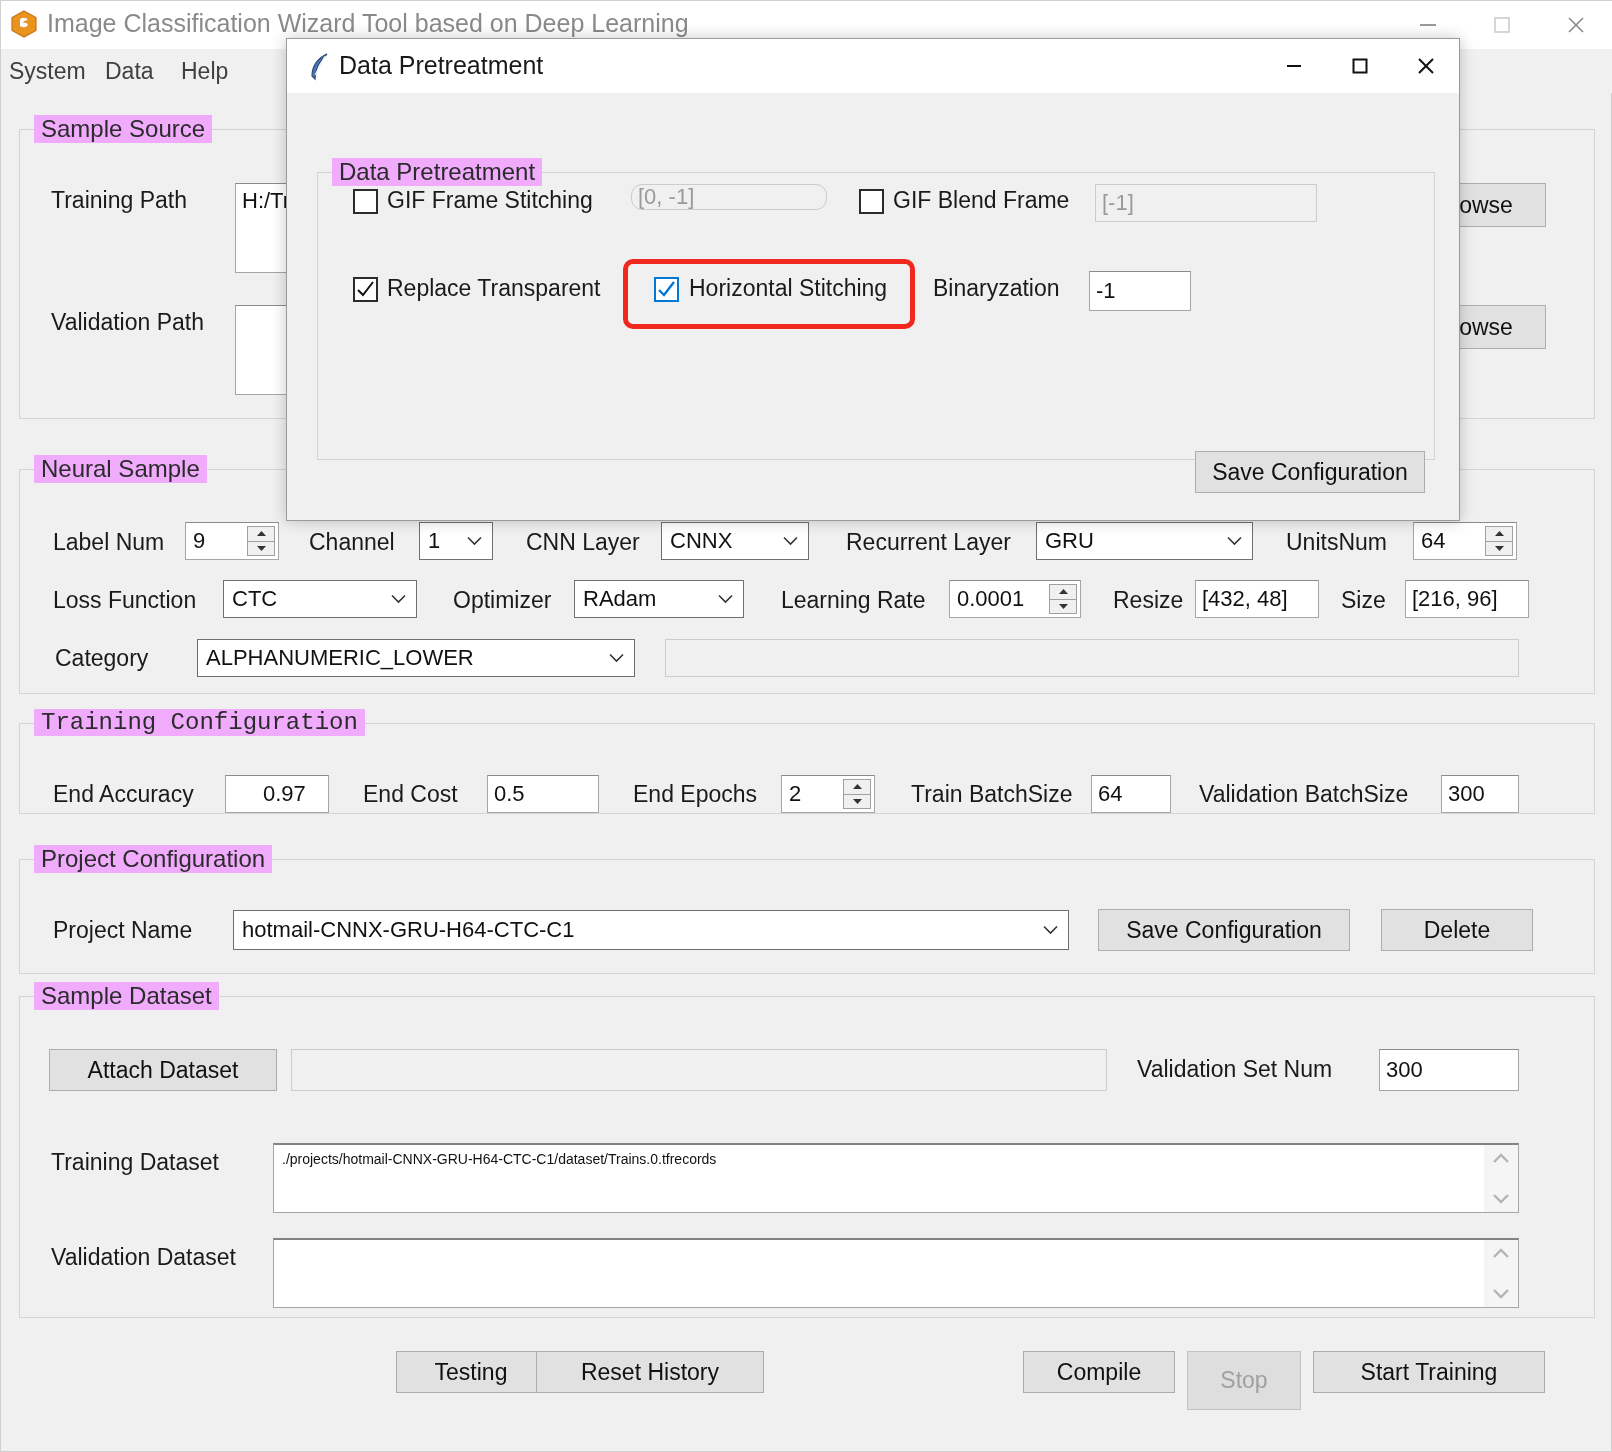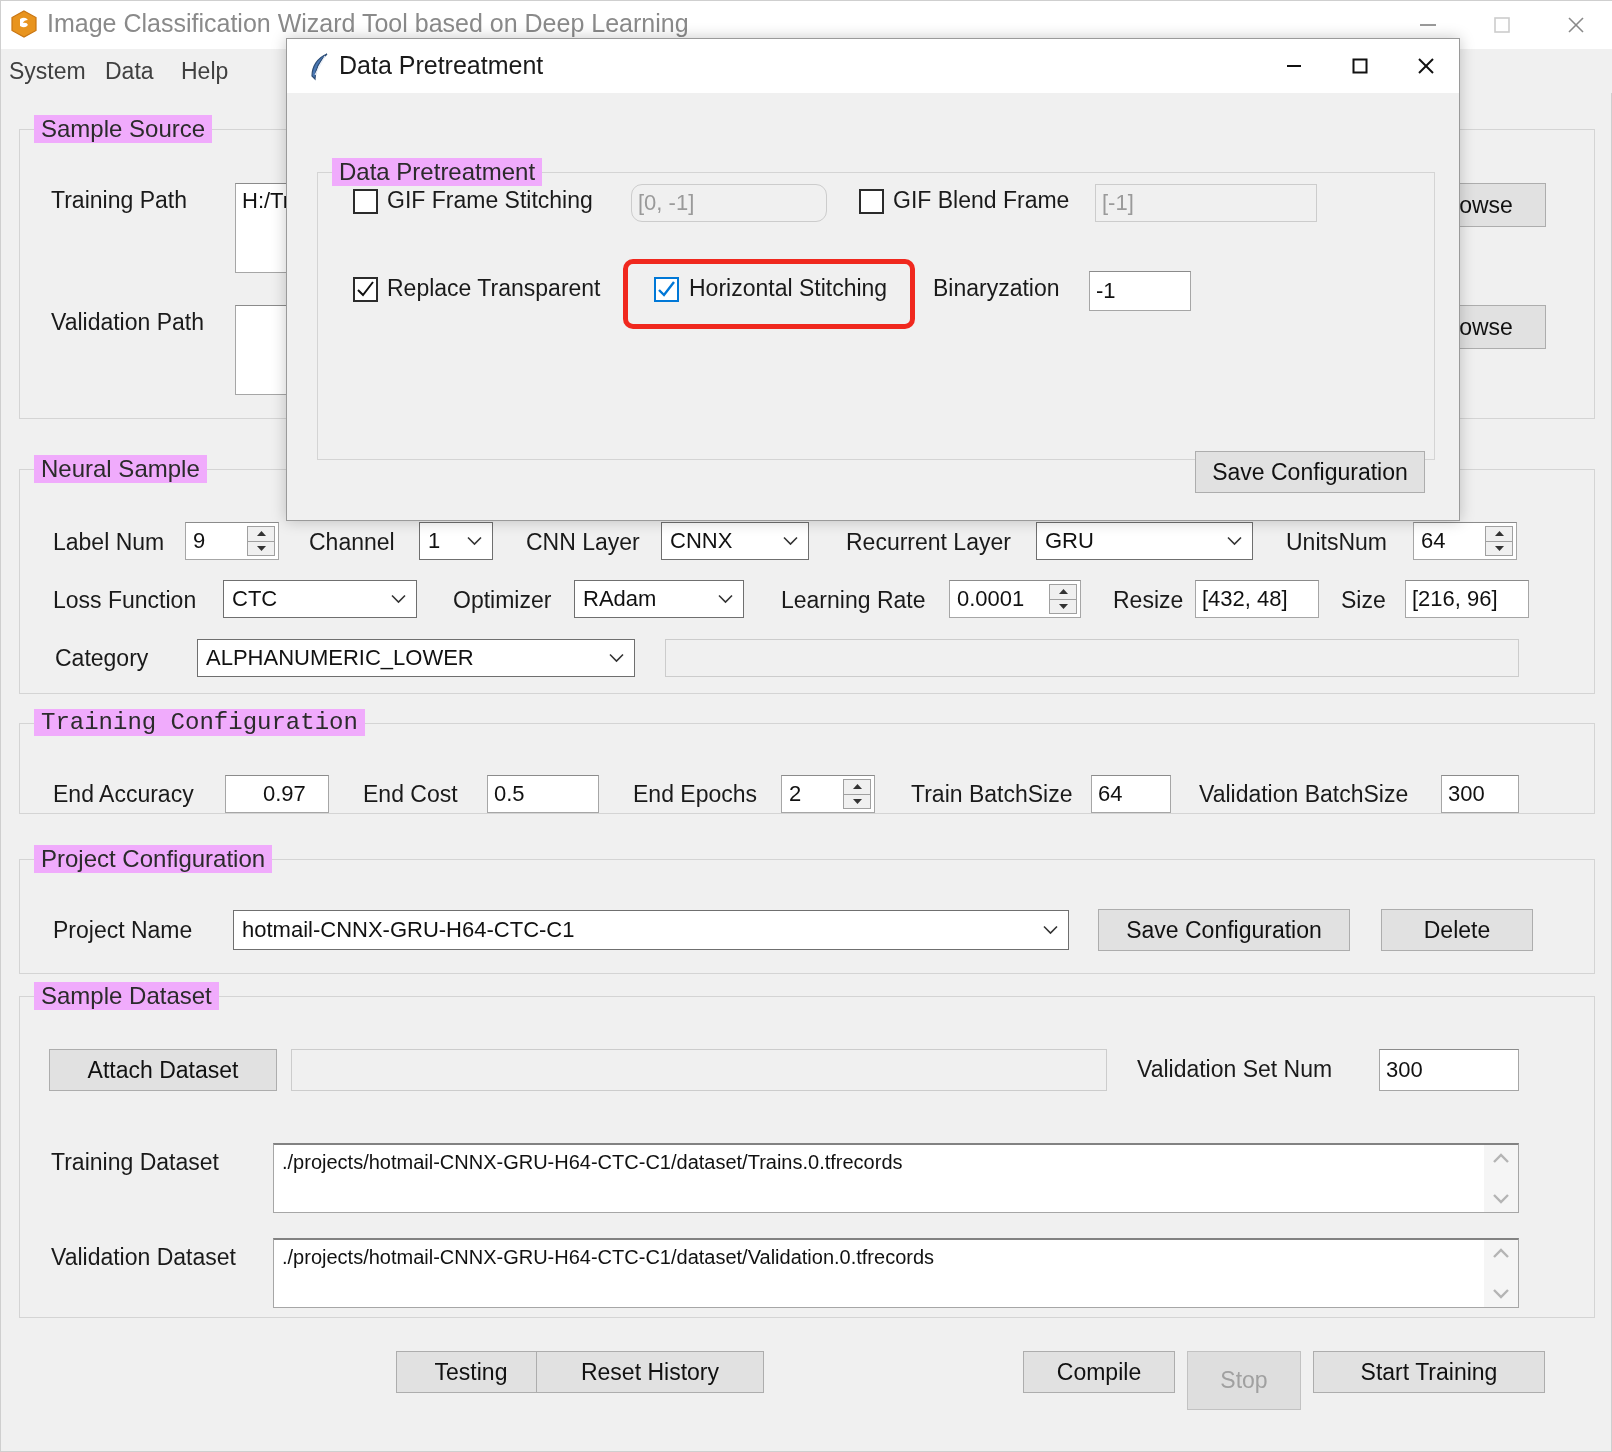--- a/index.html
+++ b/index.html
@@ -182,21 +182,21 @@
   }
   .btn.disabled { color: #a0a0a0; background: #dedede; border-color: #c2c2c2;}
 
   
   .area {
     position: absolute;
     box-sizing: border-box;
     background: #ffffff;
     border: 1px solid #a6a6a6;
     border-top: 2px solid #828282;
-    font-size: 20px;
+    font-size: 14px;
     color: #111;
     padding: 6px 8px;
     overflow: hidden;
     white-space: nowrap;
   }
   .area-scroll {
     position: absolute;
     right: 0; top: 0; bottom: 0;
     width: 34px;
     background: #f5f5f5;
@@ -490,21 +490,20 @@
               <polyline points="2,9 9,2 16,9" fill="none" stroke="#b4b4b4" stroke-width="2.4"></polyline>
             </svg></span>
         <span><svg width="18" height="11" viewBox="0 0 18 11">
               <polyline points="2,2 9,9 16,2" fill="none" stroke="#b4b4b4" stroke-width="2.4"></polyline>
             </svg></span>
       </div>
     </div>
 
     <div class="lbl" style="left:50px; top:1243px;">Validation Dataset</div>
     <div class="area" style="left:272px; top:1237px; width:1246px; height:70px;">
-      <span>./projects/hotmail-CNNX-GRU-H64-CTC-C1/dataset/Validation.0.tfrecords</span>
       <div class="area-scroll">
         <span><svg width="18" height="11" viewBox="0 0 18 11">
               <polyline points="2,9 9,2 16,9" fill="none" stroke="#b4b4b4" stroke-width="2.4"></polyline>
             </svg></span>
         <span><svg width="18" height="11" viewBox="0 0 18 11">
               <polyline points="2,2 9,9 16,2" fill="none" stroke="#b4b4b4" stroke-width="2.4"></polyline>
             </svg></span>
       </div>
     </div>
 
@@ -543,21 +542,21 @@
         </div>
       </div>
     </div>
 
     <div class="group" style="left:30px; top:133px; width:1118px; height:288px;">
       <div class="group-title">Data Pretreatment</div>
     </div>
 
     <div class="cbx" style="left:66px; top:150px;"></div>
     <div class="lbl" style="left:100px; top:148px;">GIF Frame Stitching</div>
-    <div class="txt center-v disabled" style="left:344px; top:145px; width:196px; height:38px;border-radius:11px;">[0, -1]</div>
+    <div class="txt center-v disabled" style="left:344px; top:145px; width:196px; height:26px;border-radius:11px;">[0, -1]</div>
 
     <div class="cbx" style="left:572px; top:150px;"></div>
     <div class="lbl" style="left:606px; top:148px;">GIF Blend Frame</div>
     <div class="txt center-v disabled" style="left:808px; top:145px; width:222px; height:38px;">[-1]</div>
 
     <div class="cbx" style="left:66px; top:238px;">
       <svg width="21" height="21" viewBox="0 0 21 21" style="display:block">
           <polyline points="3,11 8,16 18,3" fill="none" stroke="#111" stroke-width="2"></polyline>
         </svg>
     </div>

